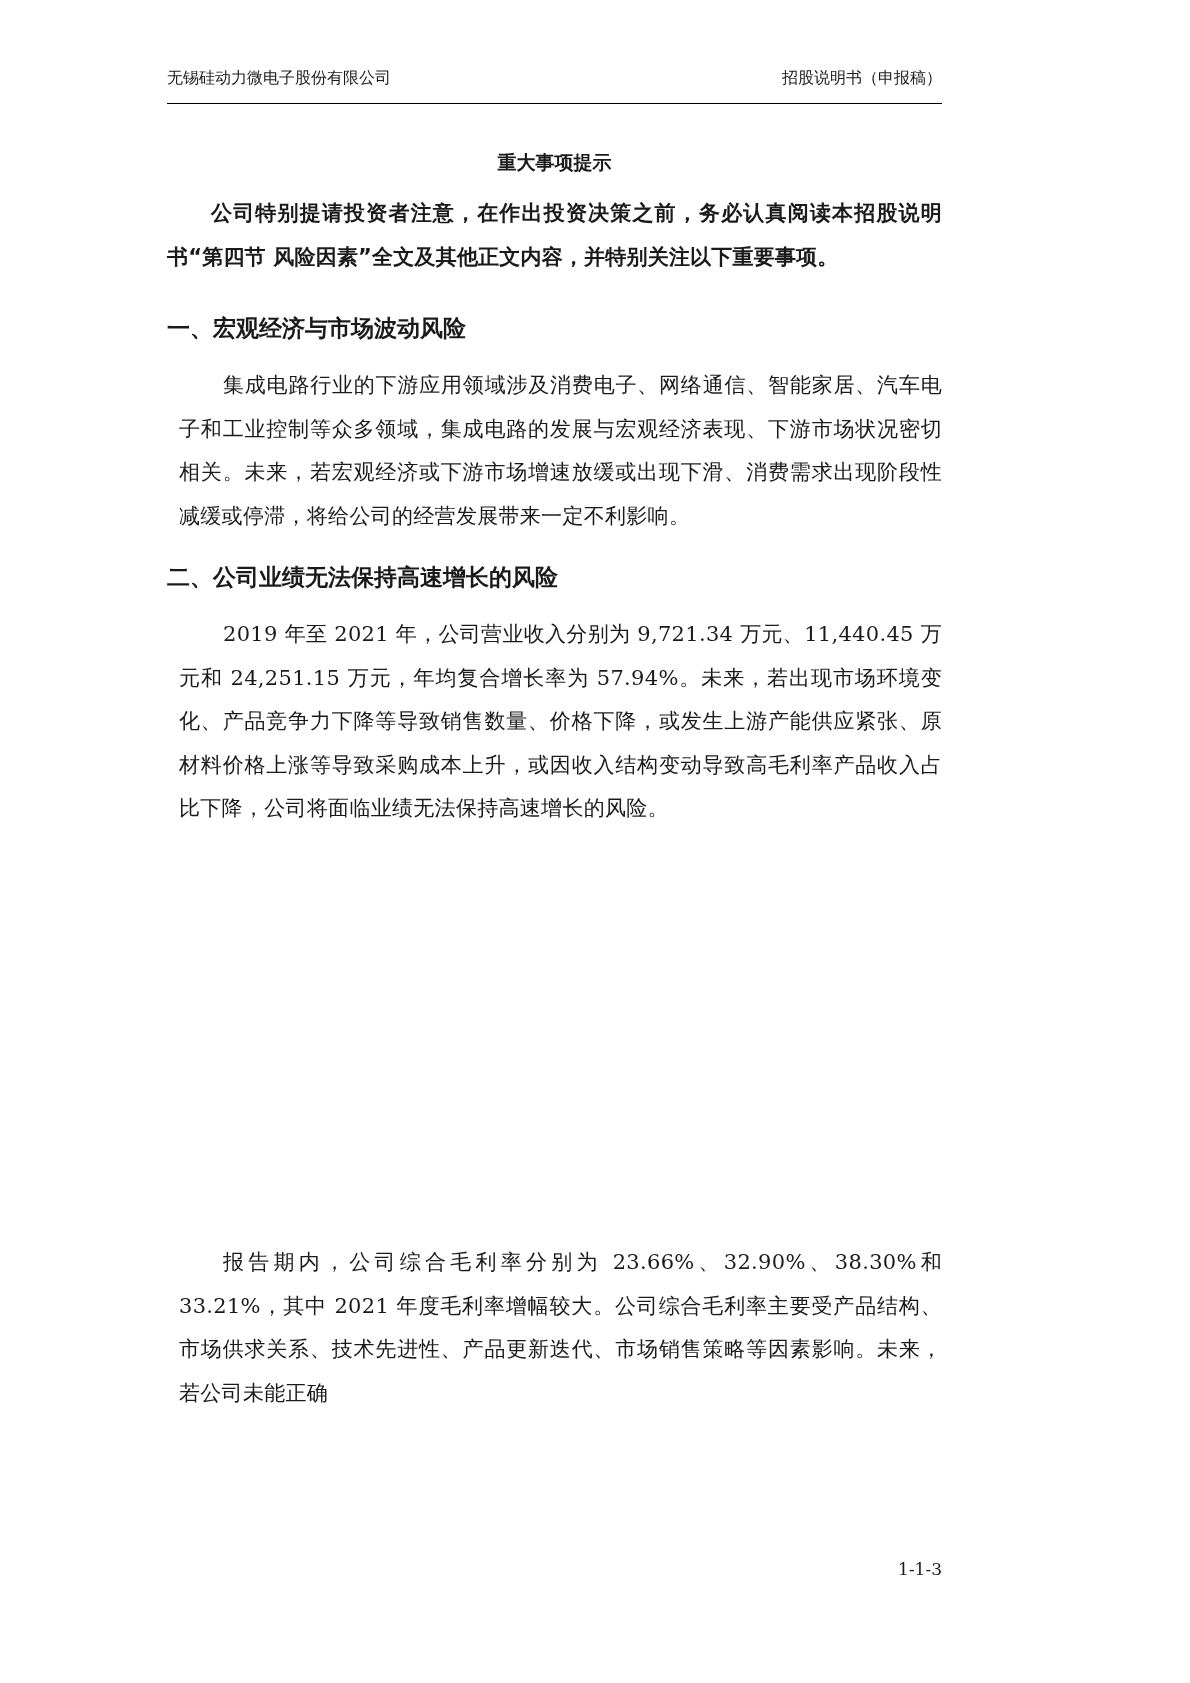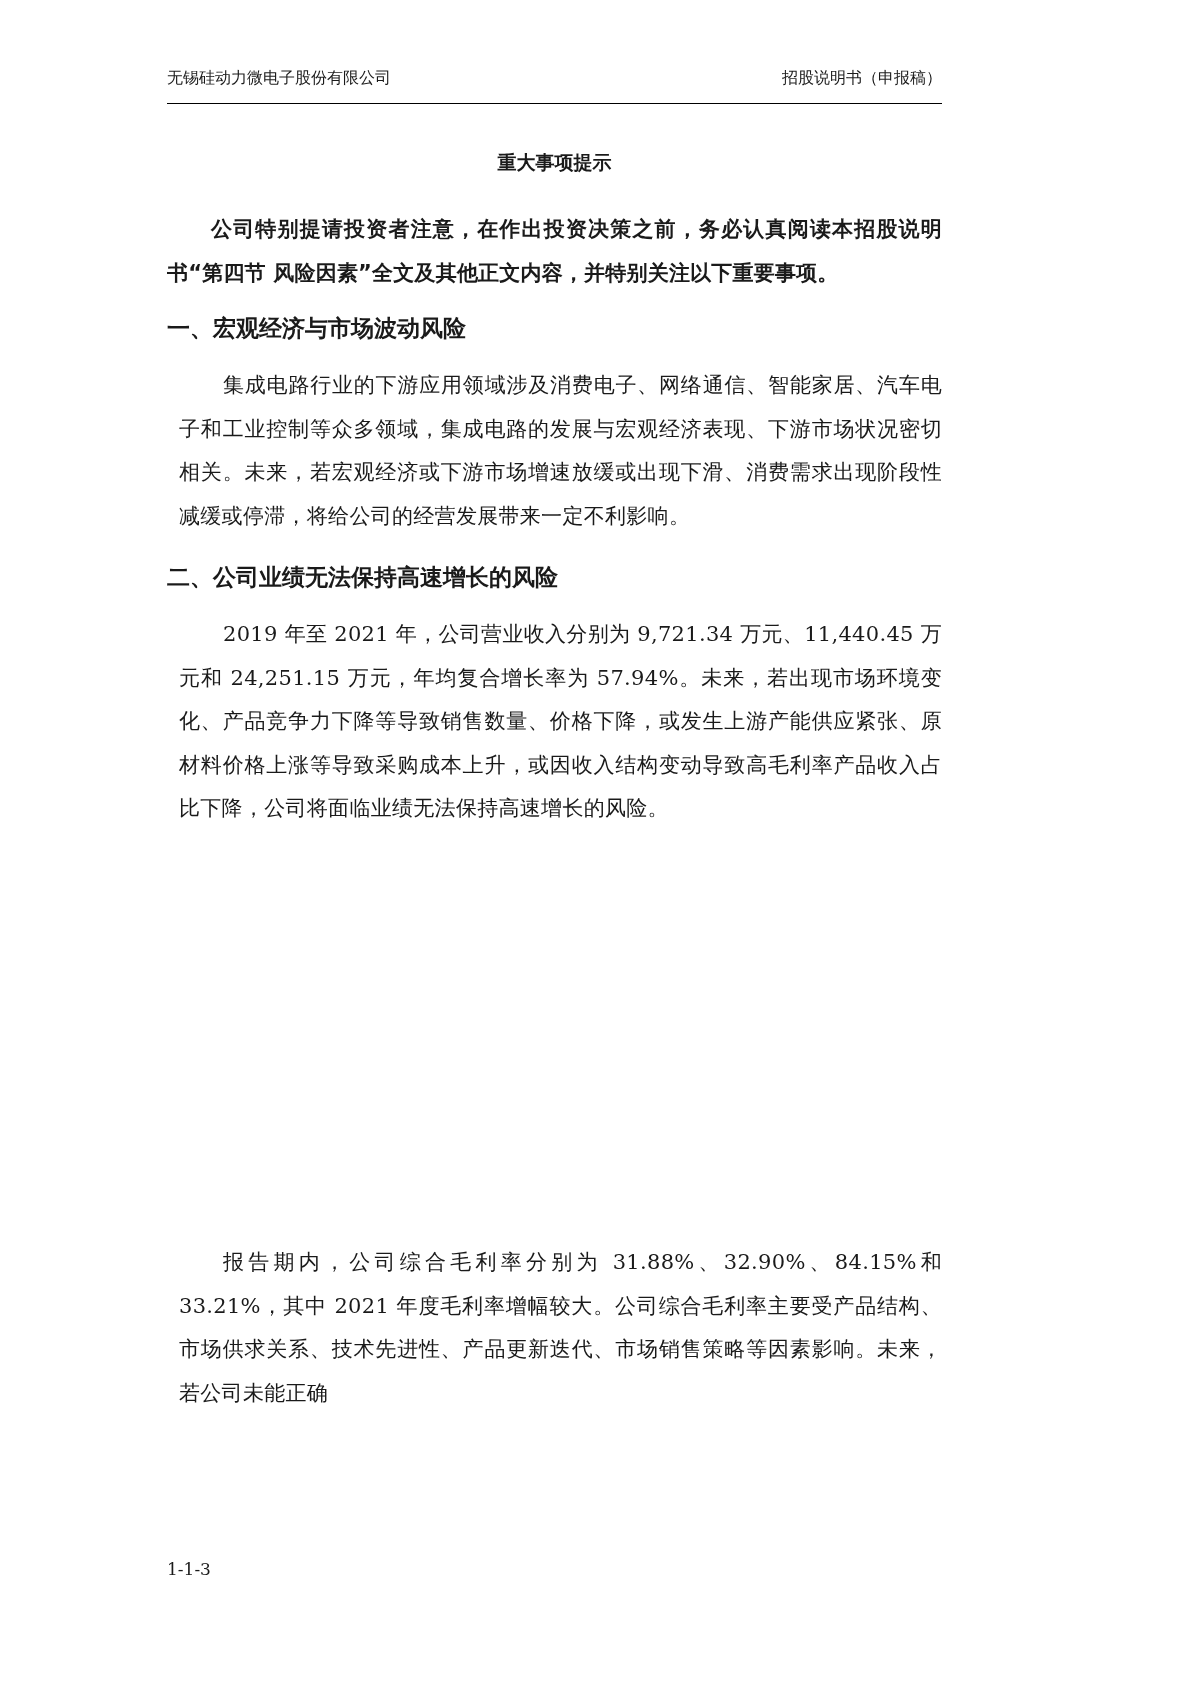--- a/index.html
+++ b/index.html
@@ -5,29 +5,29 @@
     html, body { margin: 0; padding: 0; background: #ffffff; }
     body { width: 1190px; height: 1683px; position: relative; overflow: hidden;
            font-family: "DejaVu Serif", "Liberation Serif", serif; color: #1a1a1a; }
     .page { position: absolute; left: 167px; top: 0; width: 775px; }
     .running-header { position: absolute; top: 78px; left: 0; width: 775px; height: 26px;
       border-bottom: 1.5px solid #000; display: flex; justify-content: space-between; align-items: flex-end;
       font-size: 16px; line-height: 22px; padding-bottom: 14px; box-sizing: border-box; }
     .running-header span { white-space: nowrap; }
     .doc-title { position: absolute; top: 143px; left: 0; width: 775px; text-align: center;
       font-family: Liberation Serif, serif; font-weight: bold; font-size: 19px; line-height: 40px; }
-    .notice { position: absolute; top: 207px; left: 0; width: 775px;
+    .notice { position: absolute; top: 191px; left: 0; width: 775px;
       font-family: "DejaVu Sans", "Liberation Sans", sans-serif; font-weight: bold; font-size: 21px; line-height: 44px;
       text-indent: 44px; text-align: justify; letter-spacing: 0.2px; }
     .section { position: absolute; left: 0; width: 775px; }
     .section h2 { margin: 0; font-family: "DejaVu Sans", "Liberation Sans", sans-serif; font-weight: bold;
       font-size: 23px; line-height: 40px; }
     .section p { margin: 16px 0 0 12px; font-size: 21px; line-height: 43.5px; text-indent: 44px;
       text-align: justify; letter-spacing: 0.3px; }
-    .page-number { position: absolute; top: 1557px; left: 0; width: 775px; text-align: left;
+    .page-number { position: absolute; top: 1557px; left: 0; width: 775px; text-align: right;
       font-size: 17px; line-height: 24px; }
   </style>
 </head>
 <body>
 
 <div class="page">
   <div class="running-header">
     <span>无锡硅动力微电子股份有限公司</span>
     <span>招股说明书（申报稿）</span>
   </div>
@@ -43,17 +43,17 @@
 
   <div class="section" style="top:557px;">
     <h2>二、公司业绩无法保持高速增长的风险</h2>
     <p>2019 年至 2021 年，公司营业收入分别为 9,721.34 万元、11,440.45 万元和 24,251.15 万元，年均复合增长率为 57.94%。未来，若出现市场环境变化、产品竞争力下降等导致销售数量、价格下降，或发生上游产能供应紧张、原材料价格上涨等导致采购成本上升，或因收入结构变动导致高毛利率产品收入占比下降，公司将面临业绩无法保持高速增长的风险。</p>
   </div>
 
   <div class="section" style="top:848px;">
   </div>
 
   <div class="section" style="top:1225px;">
-    <p>报告期内，公司综合毛利率分别为 31.88%、32.90%、84.15%和 33.21%，其中 2021 年度毛利率增幅较大。公司综合毛利率主要受产品结构、市场供求关系、技术先进性、产品更新迭代、市场销售策略等因素影响。未来，若公司未能正确</p>
+    <p>报告期内，公司综合毛利率分别为 23.66%、32.90%、38.30%和 33.21%，其中 2021 年度毛利率增幅较大。公司综合毛利率主要受产品结构、市场供求关系、技术先进性、产品更新迭代、市场销售策略等因素影响。未来，若公司未能正确</p>
   </div>
 
   <div class="page-number">1-1-3</div>
 </div>
 
 </body></html>

